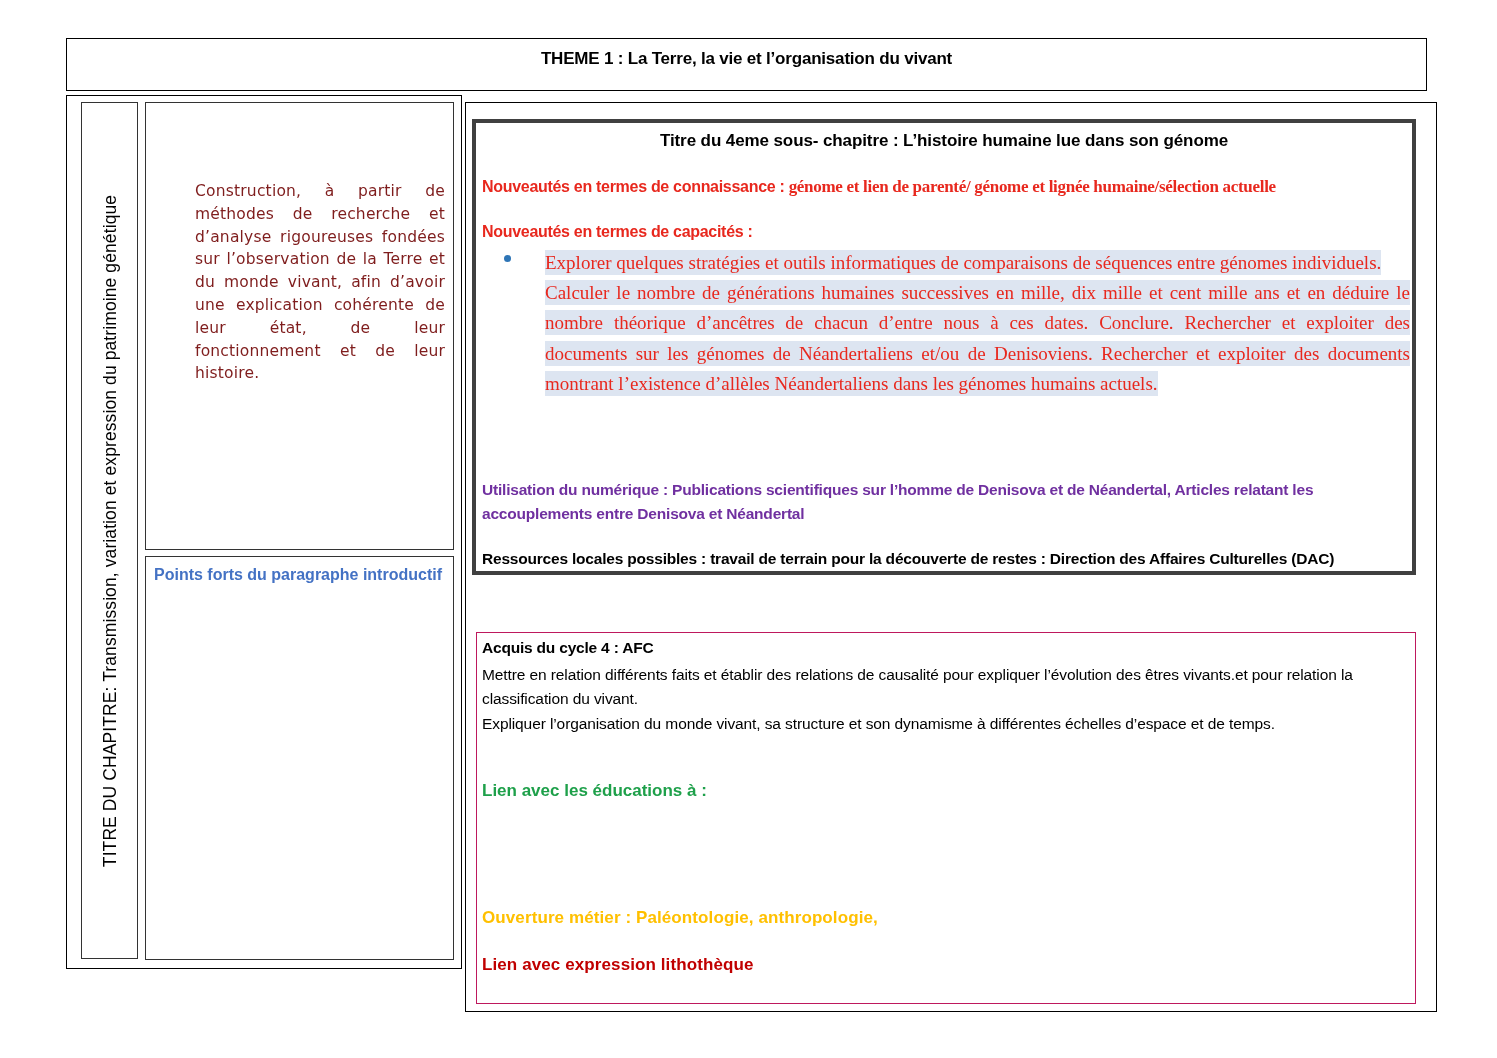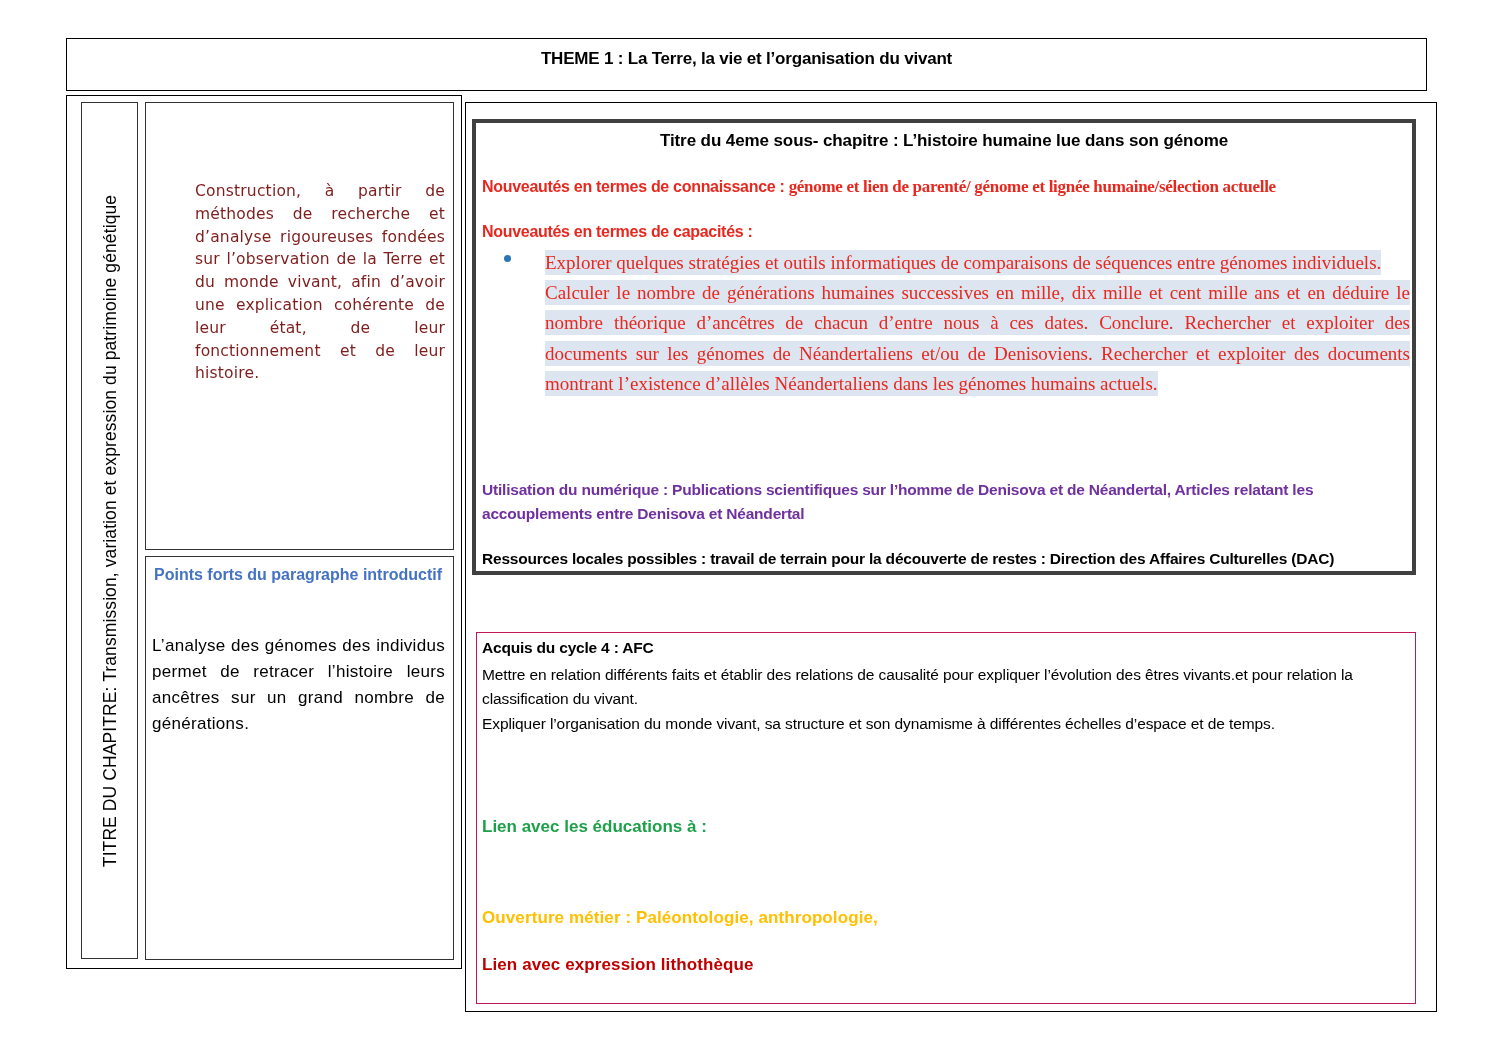--- a/index.html
+++ b/index.html
@@ -47,21 +47,21 @@
       text-align: justify; letter-spacing: 0px; }
     #cap-text .hl { background: #dde5f1; box-decoration-break: clone; -webkit-box-decoration-break: clone; padding: 2px 0; }
     #num-line { position: absolute; left: 6px; top: 355px; width: 925px;
       color: #7030a0; font-weight: bold; font-size: 15.5px; line-height: 24px; letter-spacing: -0.2px; }
     #res-line { position: absolute; left: 6px; top: 424px; width: 925px;
       font-weight: bold; font-size: 15.5px; line-height: 24px; letter-spacing: -0.2px; }
 
     #acq-box { left: 476px; top: 632px; width: 940px; height: 372px; border: 1px solid #be185d; }
     #acq-heading { position: absolute; left: 5px; top: 6px; font-weight: bold; font-size: 15.5px; letter-spacing: -0.2px; }
     #acq-body { position: absolute; left: 5px; top: 30px; width: 925px; font-size: 15.5px; line-height: 24.3px; letter-spacing: -0.1px; }
-    #edu-heading { position: absolute; left: 5px; top: 148px; color: #1ea04a; font-weight: bold; font-size: 17px; margin-top: 36px; }
+    #edu-heading { position: absolute; left: 5px; top: 148px; color: #1ea04a; font-weight: bold; font-size: 17px; }
     #edu-list { position: absolute; left: 5px; top: 174px; color: #1ea04a; font-size: 17px; line-height: 26px; }
     #metier { position: absolute; left: 5px; top: 275px; color: #ffc000; font-weight: bold; font-size: 17px; letter-spacing: 0.1px; }
     #litho { position: absolute; left: 5px; top: 322px; color: #c00000; font-weight: bold; font-size: 17px; letter-spacing: 0.1px; }
   </style>
 </head>
 <body>
 
 <div class="box" id="theme-box">
   <div id="theme-title">THEME 1 : La Terre, la vie et l’organisation du vivant</div>
 </div>
@@ -71,21 +71,20 @@
 <div class="box" id="chapter-box">
   <div id="chapter-title">TITRE DU CHAPITRE: Transmission, variation et expression du patrimoine génétique</div>
 </div>
 
 <div class="box" id="orient-box">
   <div id="orient-body">Construction, à partir de méthodes de recherche et d’analyse rigoureuses fondées sur l’observation de la Terre et du monde vivant, afin d’avoir une explication cohérente de leur état, de leur fonctionnement et de leur histoire.</div>
 </div>
 
 <div class="box" id="points-box">
   <div id="points-heading">Points forts du paragraphe introductif</div>
-  <div id="points-body">L’analyse des génomes des individus permet de retracer l’histoire leurs ancêtres sur un grand nombre de générations.</div>
 </div>
 
 <div class="box" id="right-outer"></div>
 
 <div class="box" id="sub-box">
   <div id="sub-title">Titre du 4eme sous- chapitre : L’histoire humaine lue dans son génome</div>
   <div id="conn-line">
     <span class="red-lbl">Nouveautés en termes de connaissance : </span><span class="red-serif">génome et lien de parenté/ génome et lignée humaine/sélection actuelle</span>
   </div>
   <div id="cap-label" class="red-lbl">Nouveautés en termes de capacités :</div>

